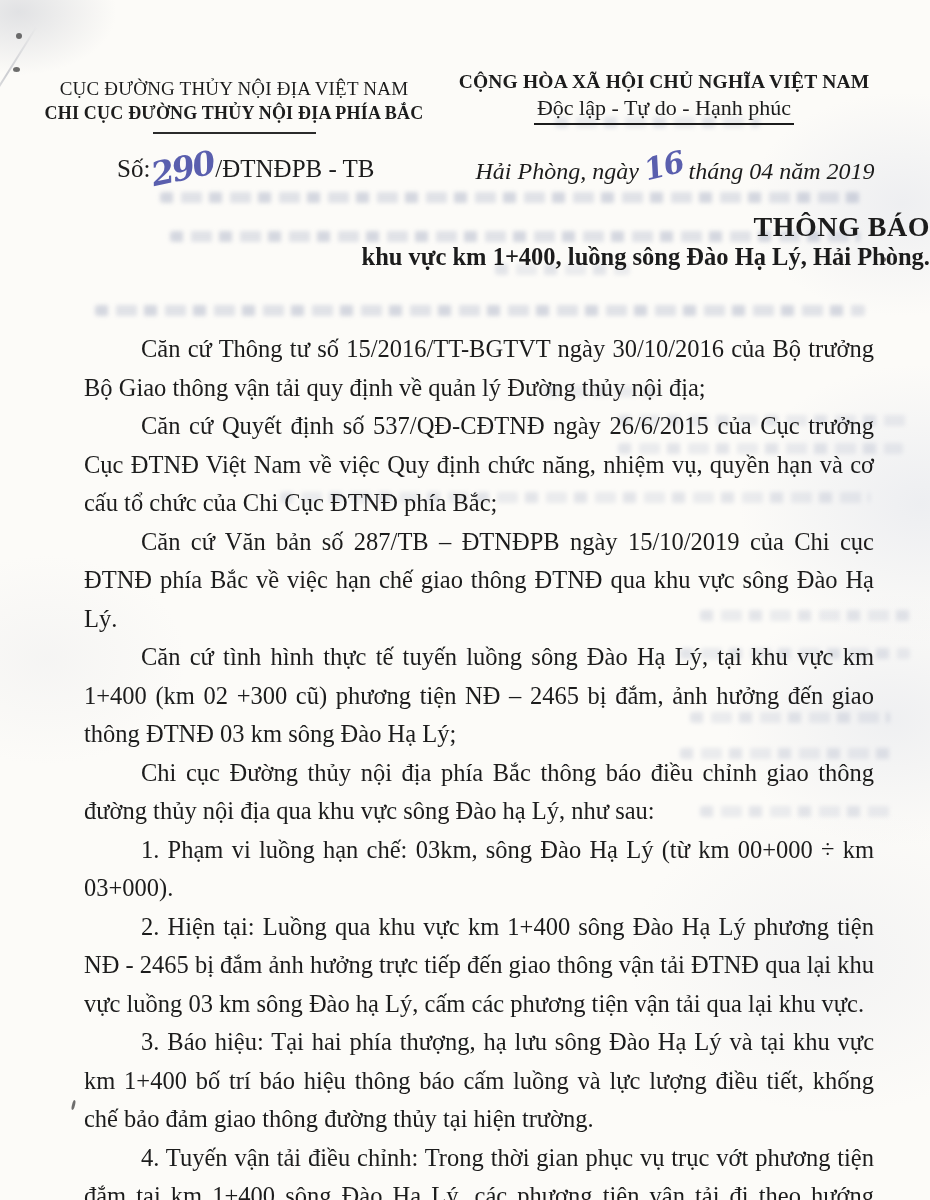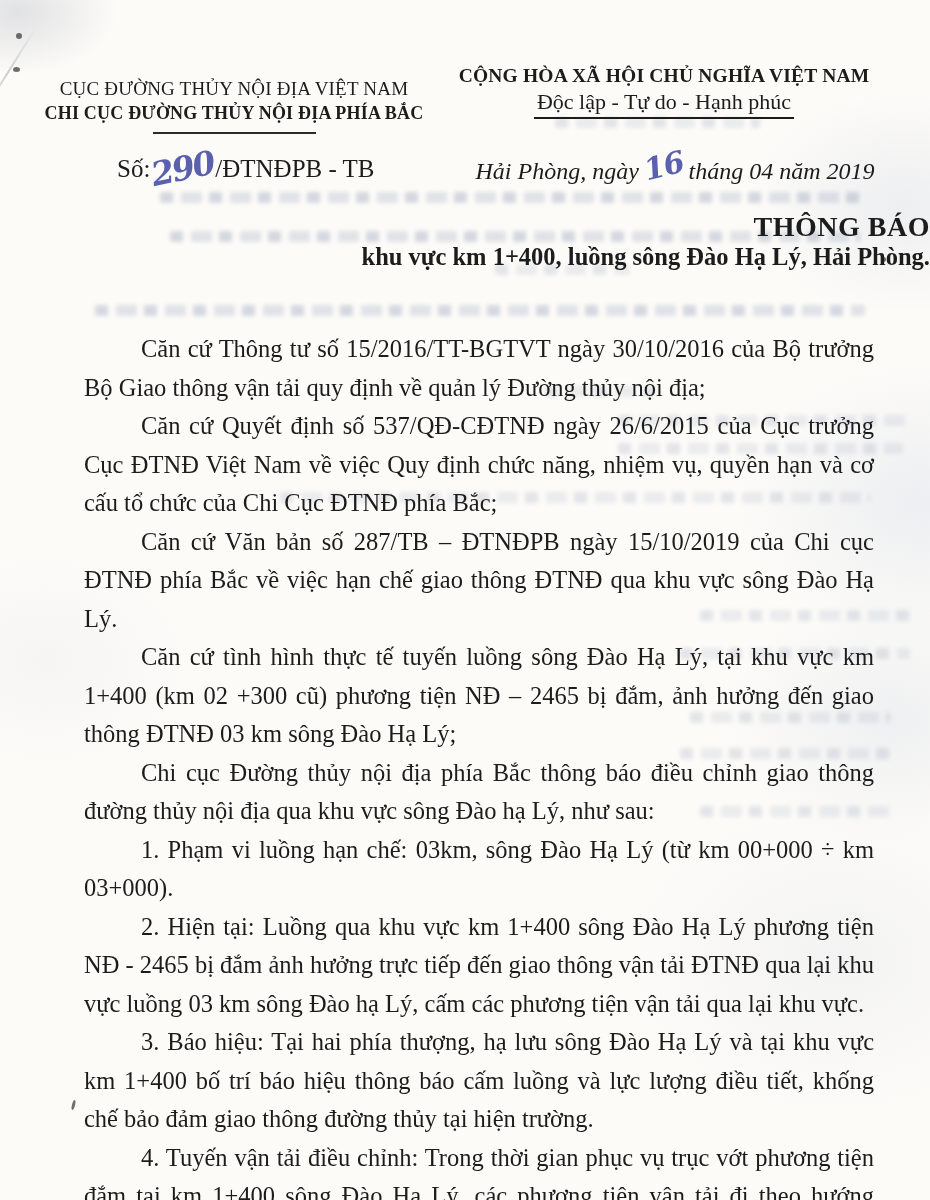--- a/index.html
+++ b/index.html
@@ -13,21 +13,21 @@
       radial-gradient(240px 180px at 96% 60%, rgba(200,206,222,.25), transparent 70%),
       radial-gradient(300px 220px at 90% 80%, rgba(208,212,224,.20), transparent 70%),
       radial-gradient(200px 150px at 5% 55%, rgba(210,212,220,.16), transparent 70%),
       #fcfbf8;
   }
   
   .org { position:absolute; left:28px; top:78px; width:412px; text-align:center; line-height:1.18; }
   .org .l1 { font-size:19px; letter-spacing:.2px; }
   .org .l2 { font-size:18px; font-weight:bold; margin-top:3px; letter-spacing:.2px; }
   .org .rule { width:163px; height:2px; background:#2b2b2b; margin:7px auto 0; }
-  .nat { position:absolute; left:452px; top:64px; width:424px; text-align:center; line-height:1.18; }
+  .nat { position:absolute; left:452px; top:70px; width:424px; text-align:center; line-height:1.18; }
   .nat .l1 { font-size:19.5px; font-weight:bold; letter-spacing:.2px; }
   .nat .l2 { display:inline-block; font-size:22px; font-weight:normal; margin-top:2px;
              padding:0 3px 2px; border-bottom:2px solid #1c1c1c; }
   .doc-no { position:absolute; left:117px; top:149px; font-size:25px; white-space:nowrap; }
   .date-line { position:absolute; left:470px; top:154px; width:410px; text-align:center;
                font-style:italic; font-size:24px; white-space:nowrap; }
   .hand { font-family:"DejaVu Serif", serif; font-style:italic; color:#5a5fae; font-weight:bold; }
   .hand-290 { display:inline-block; font-size:33px; line-height:1; transform:rotate(-12deg);
               letter-spacing:-2px; margin:0 1px; position:relative; top:3px; }
   .hand-16  { display:inline-block; font-size:30px; line-height:1; transform:rotate(-14deg);

